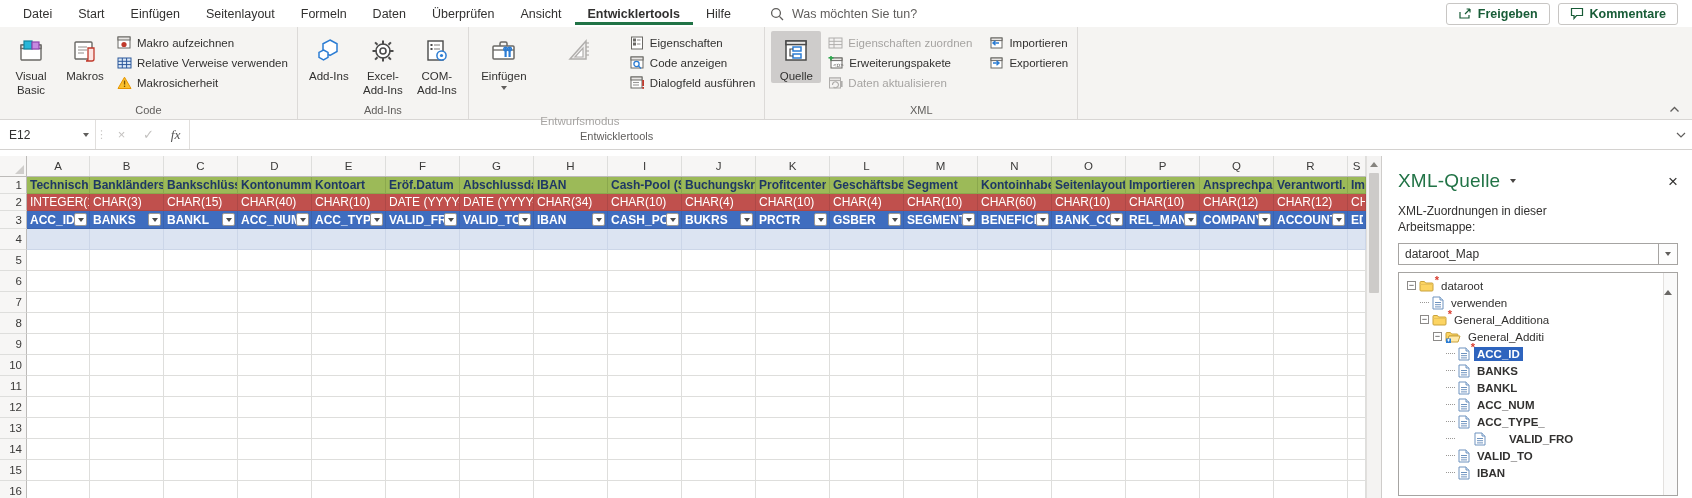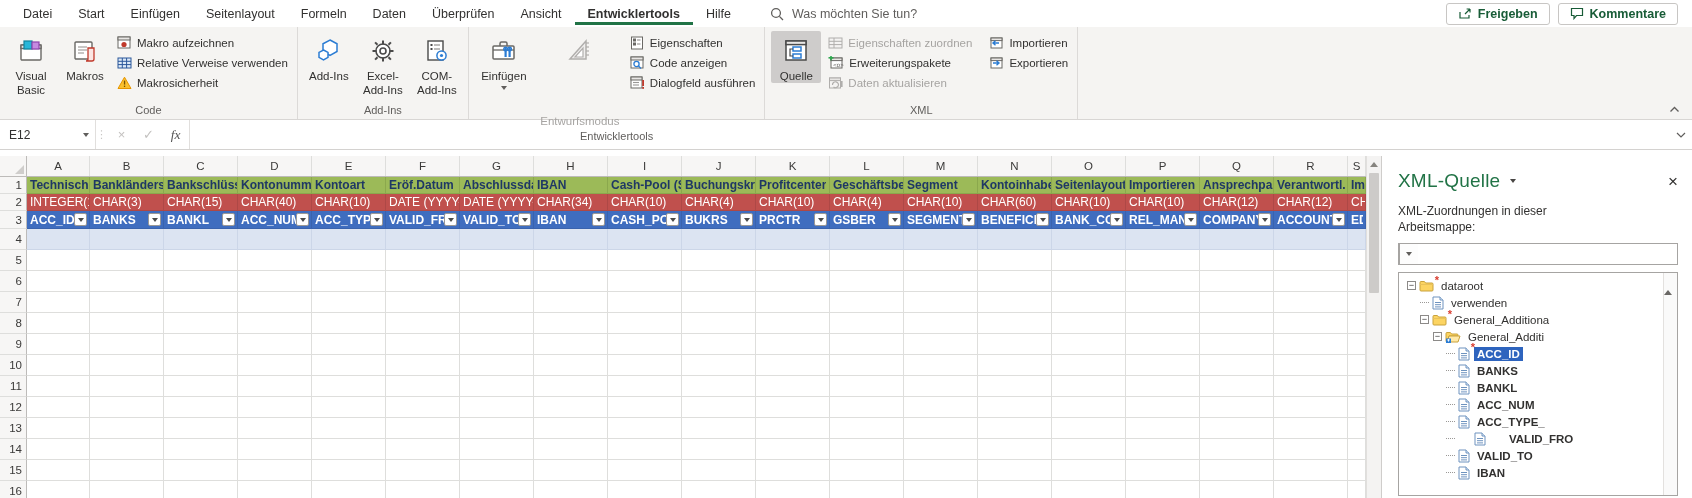--- a/index.html
+++ b/index.html
@@ -961,20 +961,21 @@
   </div>
 
   <div class="panel">
     <div class="p-title">
       <span class="txt">XML-Quelle</span>
       <span class="caret-down"></span>
       <span class="p-close">×</span>
     </div>
     <div class="p-sub">XML-Zuordnungen in dieser Arbeitsmappe:</div>
     <div class="p-select">
+      <span class="val">dataroot_Map</span>
       <span class="btn">
           <span class="caret-down"></span>
         </span>
     </div>
     <div class="treebox">
       <div class="tree" id="xmltree">
           <div class="trow" style="padding-left: 2px;">
             <span class="expander">−</span>
             <span class="ticon">
               <svg width="15" height="12" viewBox="0 0 15 12">

